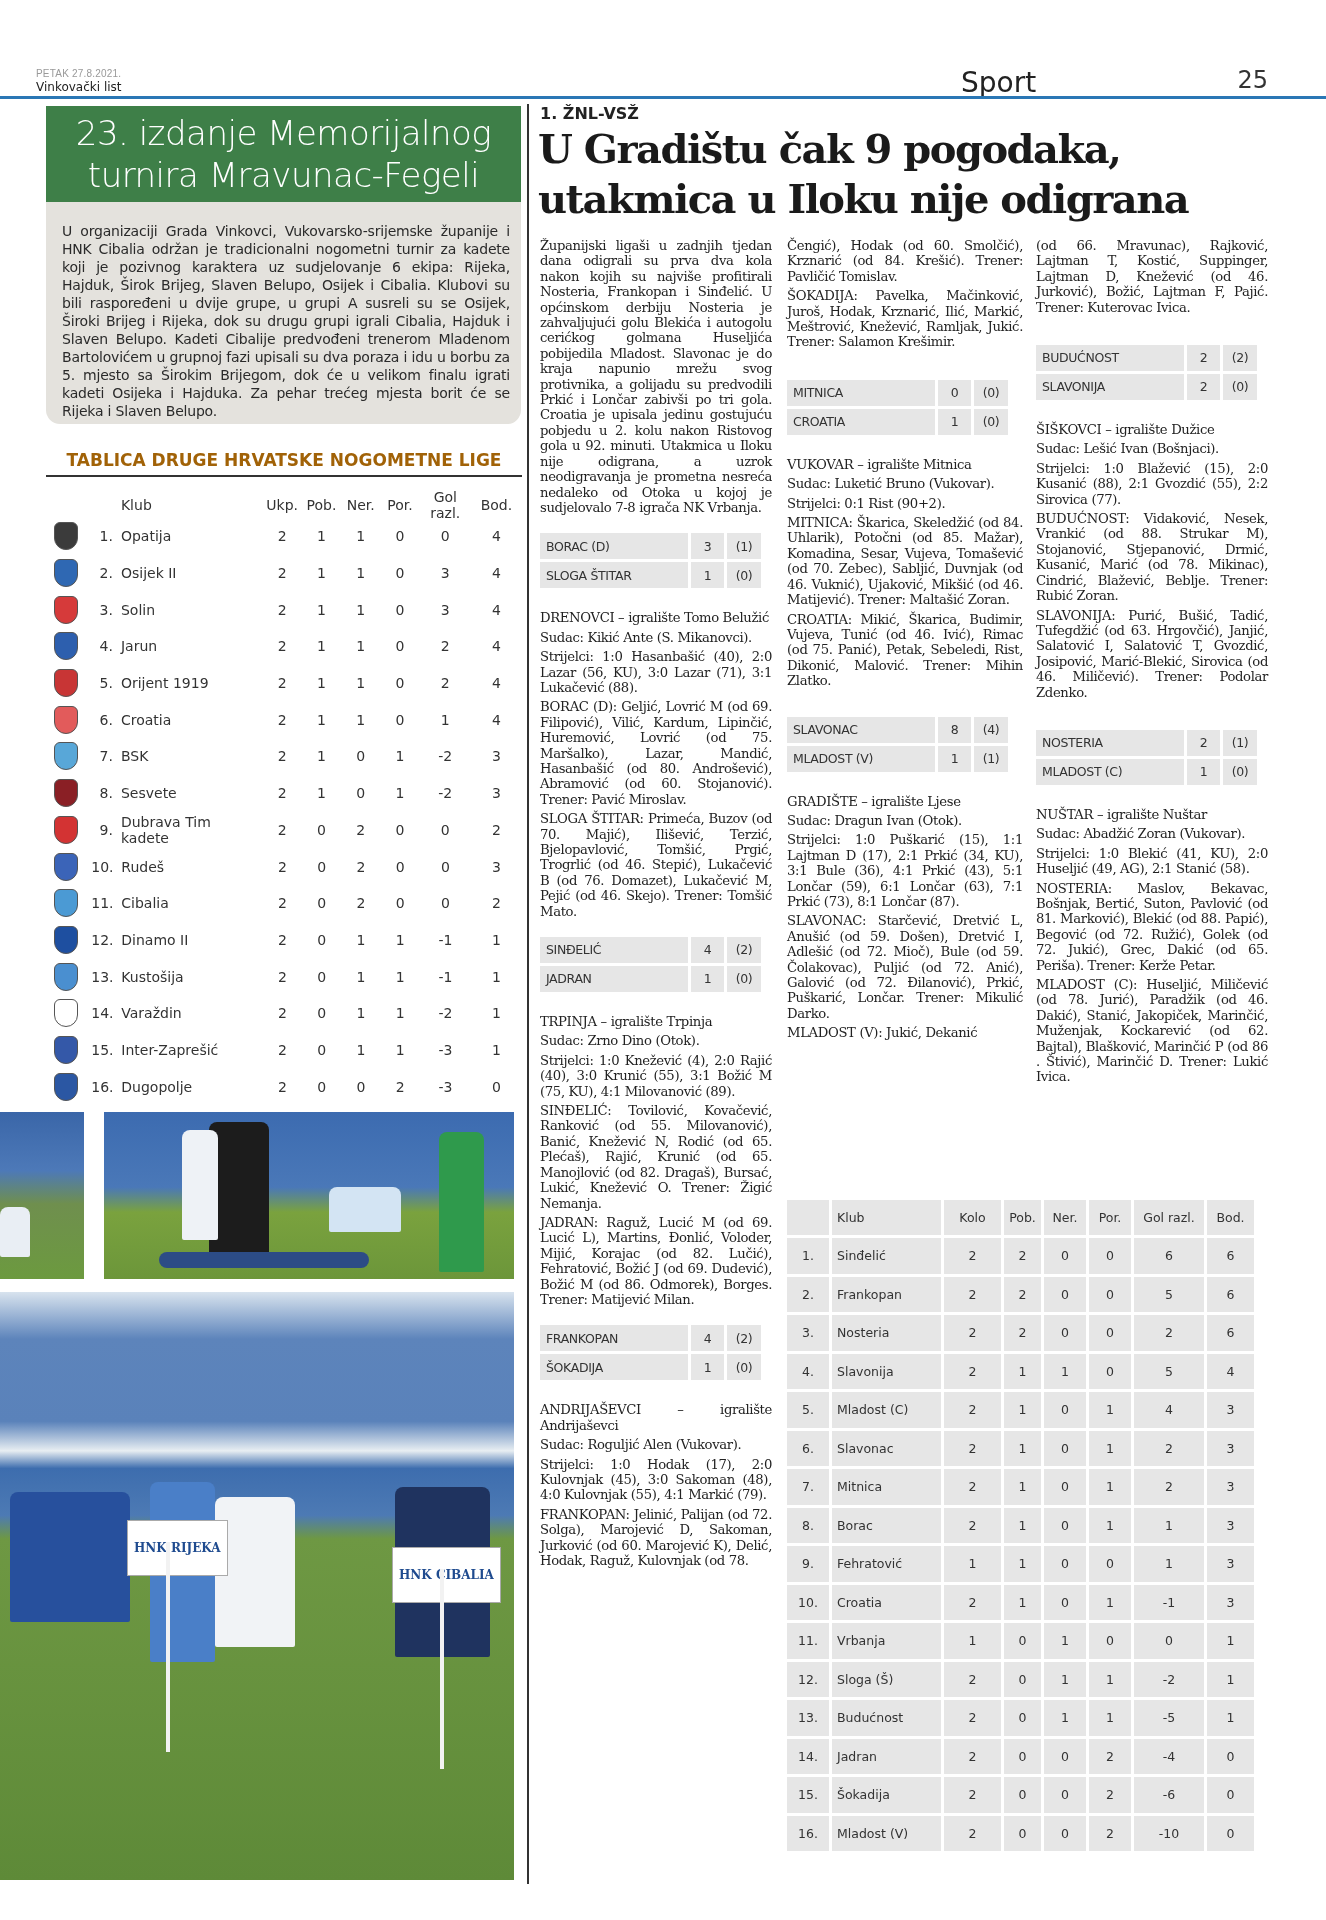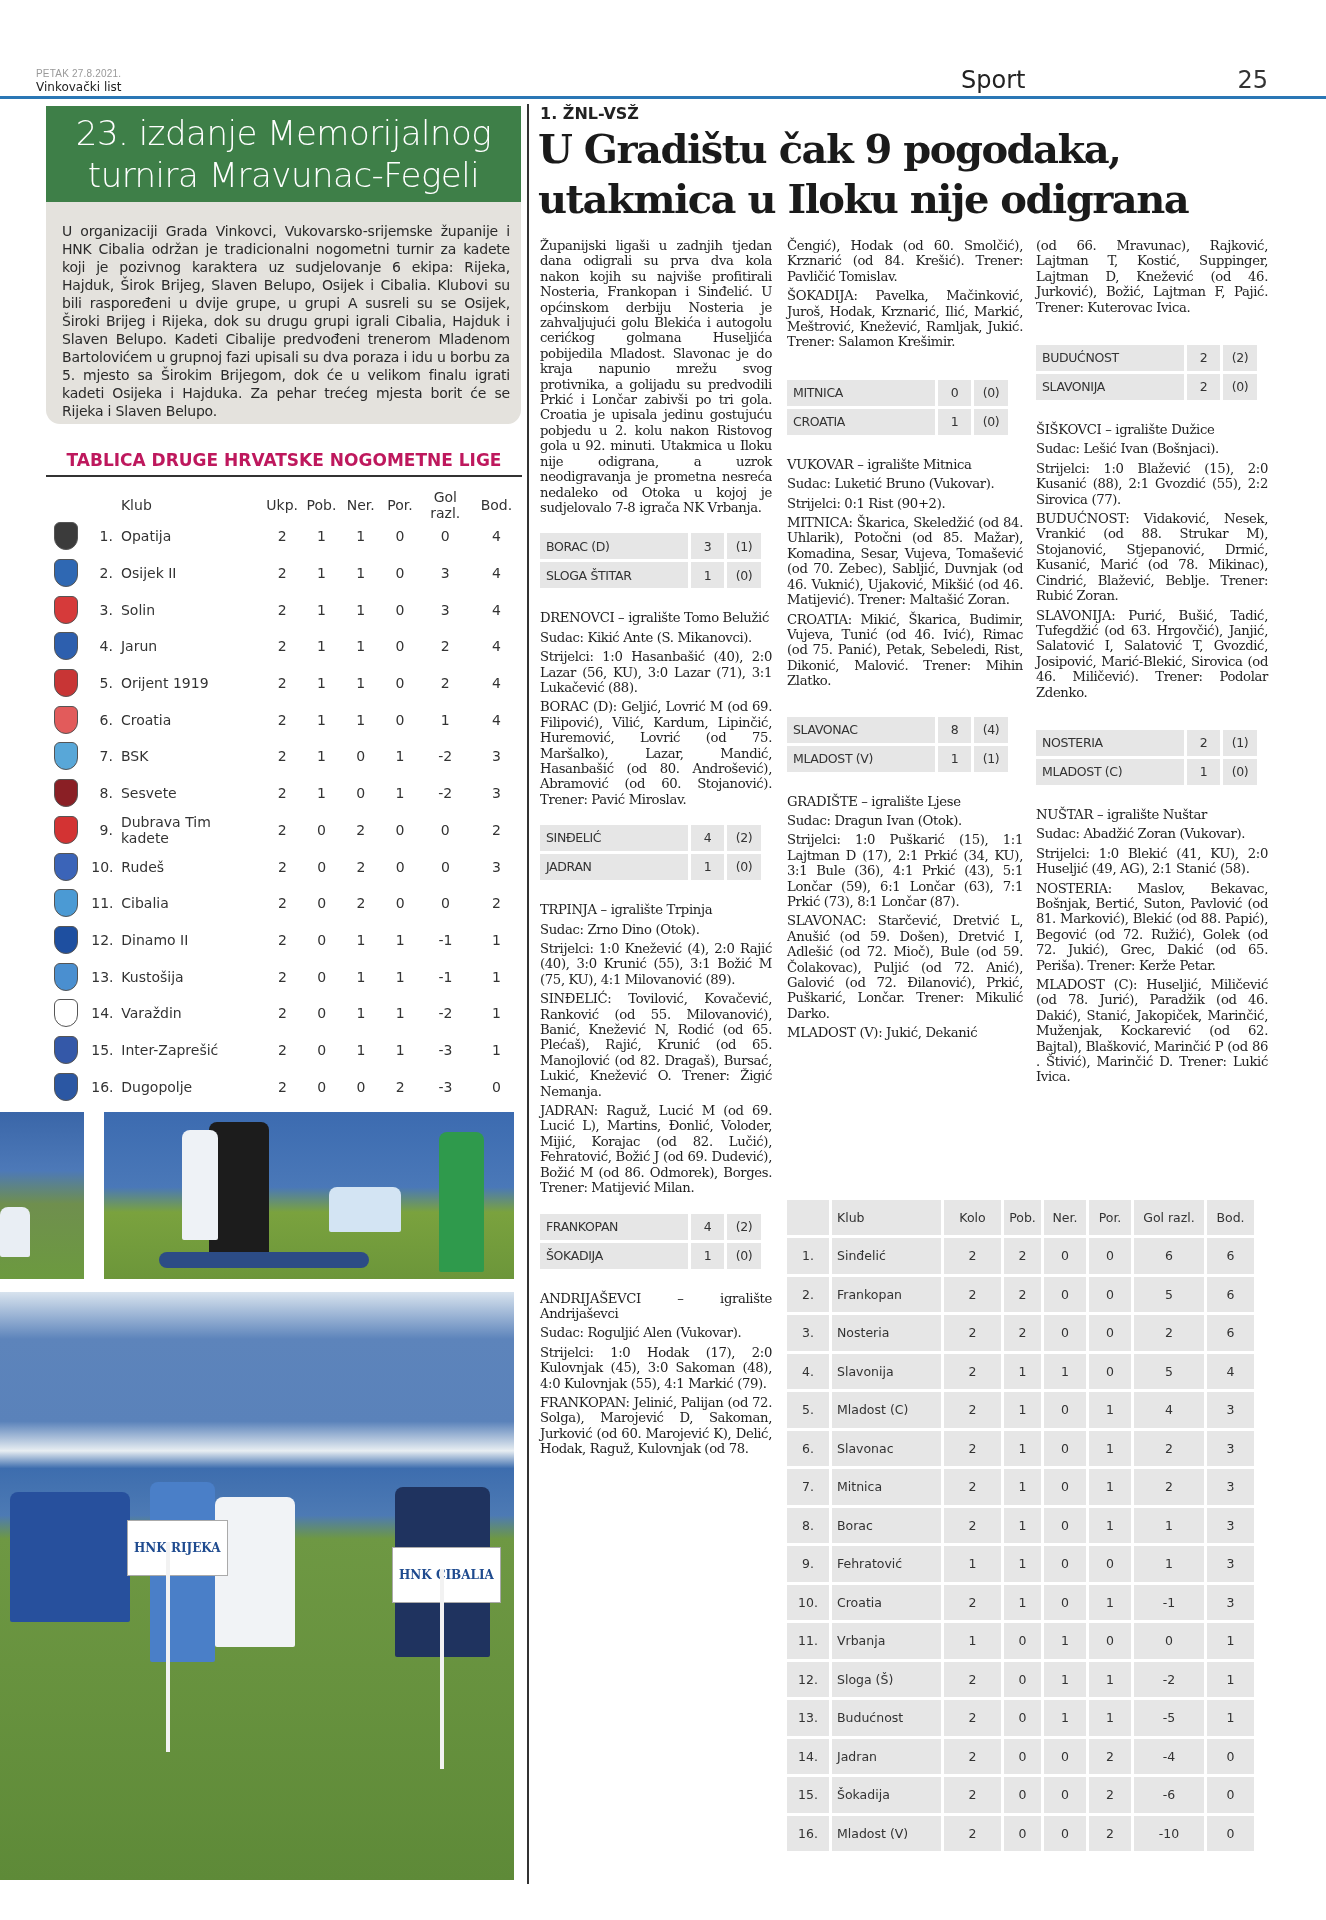--- a/index.html
+++ b/index.html
@@ -2,32 +2,32 @@
 <html><head>
 <meta charset="utf-8">
 <style>
   * { box-sizing: border-box; margin: 0; padding: 0; }
   html, body { width: 1326px; height: 1920px; background: #ffffff; overflow: hidden; }
   body { position: relative; font-family: "Liberation Sans", sans-serif; color: #222; }
 
   .masthead { position: absolute; left: 36px; top: 66px; width: 1232px; height: 34px; }
   .masthead .date { position: absolute; left: 0; top: 2px; font-size: 10px; color: #999; letter-spacing: 0.2px; }
   .masthead .paper { position: absolute; left: 0; top: 14px; font-size: 12px; color: #222; font-family: "DejaVu Sans", sans-serif; }
-  .masthead .section { position: absolute; left: 925px; top: 0; font-size: 24px; color: #222; font-family: "DejaVu Sans", sans-serif; }
+  .masthead .section { position: absolute; left: 925px; top: 0; font-size: 28px; color: #222; font-family: "DejaVu Sans", sans-serif; }
   .masthead .pageno { position: absolute; right: 0; top: 0; font-size: 24px; color: #333; font-family: "DejaVu Sans", sans-serif; }
   .rule-top { position: absolute; left: 0; top: 96px; width: 1326px; height: 3px; background: #2a77b5; }
 
   .col-divider { position: absolute; left: 527px; top: 104px; width: 2px; height: 1780px; background: #333; }
 
   
   .tour-box { position: absolute; left: 46px; top: 106px; width: 475px; height: 318px; background: #e4e2dd; border-radius: 0 0 14px 14px; }
   .tour-title { position: absolute; left: 46px; top: 106px; width: 475px; height: 96px; background: #3e7f48; color: #fff; font-family: "DejaVu Sans", sans-serif; font-size: 34px; line-height: 42px; text-align: center; padding-top: 6px; font-weight: 300; letter-spacing: -0.5px; }
   .tour-text { position: absolute; left: 62px; top: 222px; width: 448px; font-size: 14px; line-height: 18px; color: #2a2a2a; text-align: justify; font-family: "DejaVu Sans", sans-serif; letter-spacing: -0.2px; }
 
-  .league-title { position: absolute; left: 46px; top: 450px; width: 476px; text-align: center; font-size: 17px; font-weight: bold; font-family: "DejaVu Sans", sans-serif; color: #be185d; }
+  .league-title { position: absolute; left: 46px; top: 450px; width: 476px; text-align: center; font-size: 17px; font-weight: bold; font-family: "DejaVu Sans", sans-serif; color: #a16207; }
   .league-rule { position: absolute; left: 46px; top: 475px; width: 476px; height: 2px; background: #333; }
   .league-table { position: absolute; left: 46px; top: 492px; width: 476px; }
   .lt-head, .lt-row { display: flex; align-items: center; font-size: 14px; color: #333; font-family: "DejaVu Sans", sans-serif; }
   .lt-head { height: 26px; }
   .lt-row { height: 36.7px; }
   .lt-logo { width: 40px; display: flex; justify-content: center; }
   .lt-logo .crest { width: 24px; height: 28px; border-radius: 6px 6px 12px 12px; border: 1px solid #555; }
   .lt-pos { width: 30px; text-align: right; padding-right: 8px; margin-left: 6px; }
   .lt-club { width: 144px; }
   .lt-num { width: 40px; text-align: center; }
@@ -354,20 +354,21 @@
     <div class="srow">
         <div class="team">SLOGA ŠTITAR</div>
         <div class="g">1</div>
         <div class="h">(0)</div>
       </div>
   </div>
   <p>DRENOVCI – igralište Tomo Belužić</p>
   <p>Sudac: Kikić Ante (S. Mikanovci).</p>
   <p>Strijelci: 1:0 Hasanbašić (40), 2:0 Lazar (56, KU), 3:0 Lazar (71), 3:1 Lukačević (88).</p>
   <p>BORAC (D): Geljić, Lovrić M (od 69. Filipović), Vilić, Kardum, Lipinčić, Huremović, Lovrić (od 75. Maršalko), Lazar, Mandić, Hasanbašić (od 80. Androšević), Abramović (od 60. Stojanović). Trener: Pavić Miroslav.</p>
+  <p>SLOGA ŠTITAR: Primeća, Buzov (od 70. Majić), Ilišević, Terzić, Bjelopavlović, Tomšić, Prgić, Trogrlić (od 46. Stepić), Lukačević B (od 76. Domazet), Lukačević M, Pejić (od 46. Skejo). Trener: Tomšić Mato.</p>
 
   <div class="score">
     <div class="srow">
         <div class="team">SINĐELIĆ</div>
         <div class="g">4</div>
         <div class="h">(2)</div>
       </div>
     <div class="srow">
         <div class="team">JADRAN</div>
         <div class="g">1</div>

